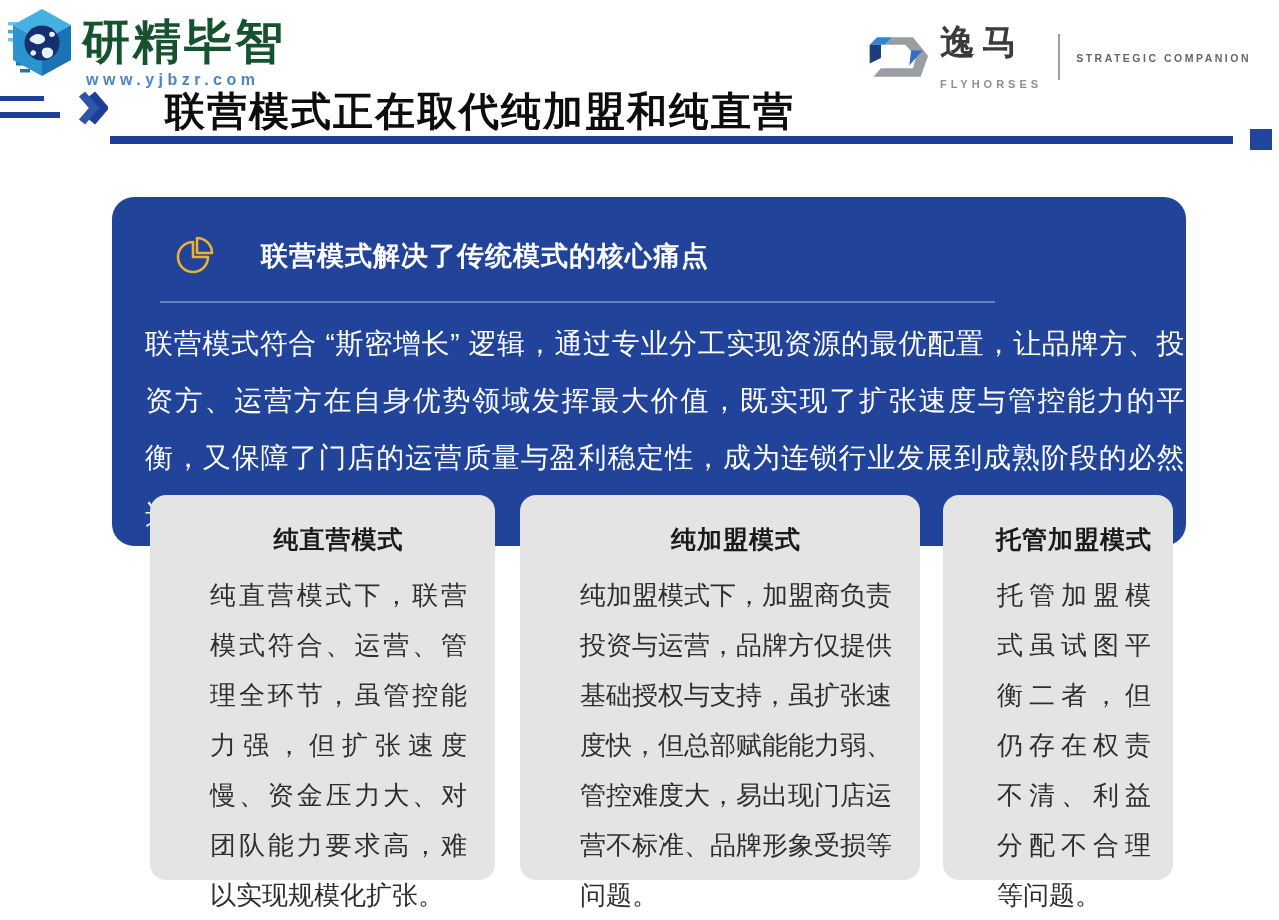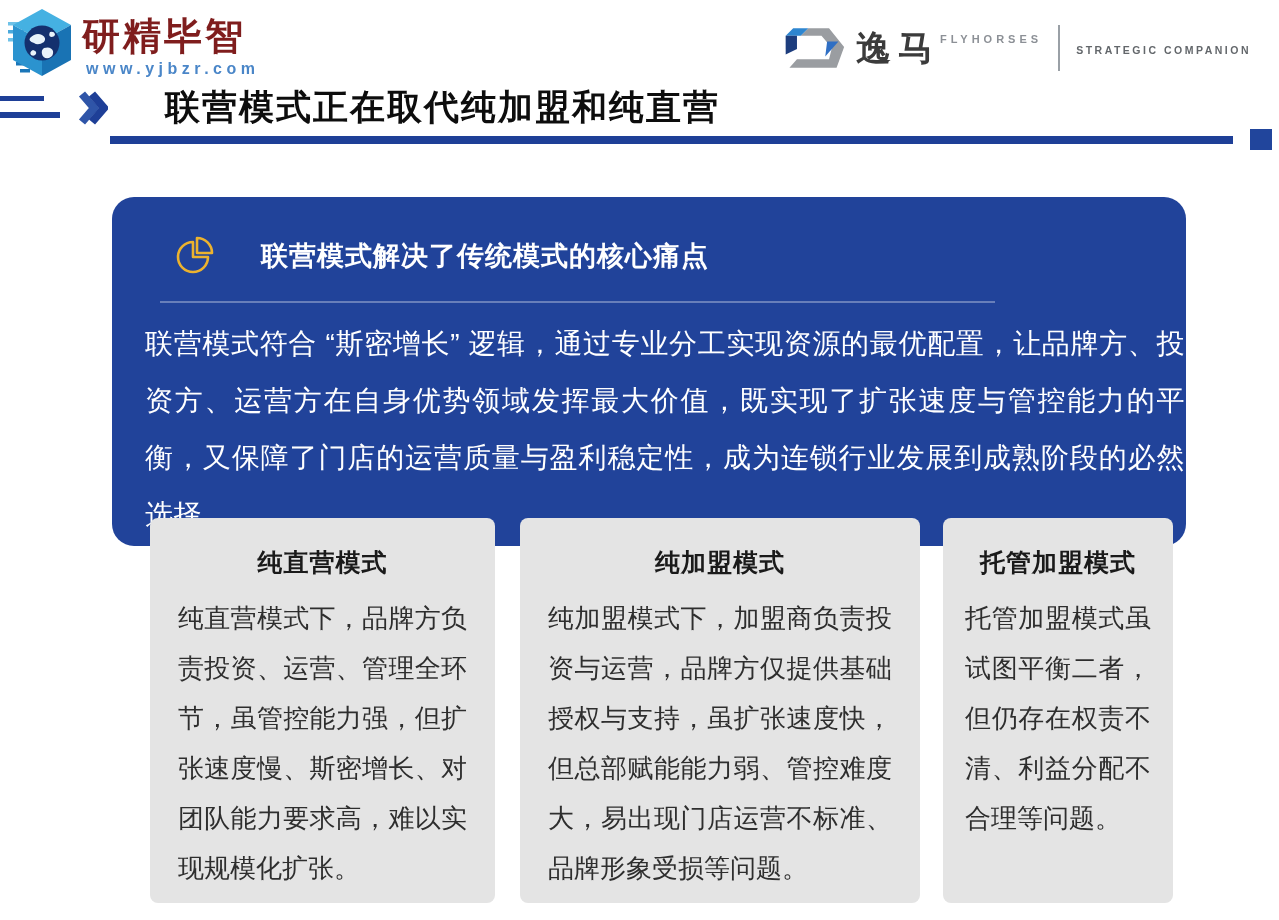--- a/index.html
+++ b/index.html
@@ -4,51 +4,51 @@
 <style>
   * { margin:0; padding:0; box-sizing:border-box; }
   html,body { background:#fff; }
   body { font-family:"Liberation Sans","DejaVu Sans",sans-serif; }
   .stage { position:relative; width:1279px; height:920px; background:#ffffff; overflow:hidden; }
 
   
   .brand-left { position:absolute; left:8px; top:6px; display:flex; align-items:flex-start; }
   .brand-left .mark { width:68px; height:74px; }
   .bl-text { margin-left:6px; padding-top:10px; }
-  .bl-name { font-size:38px; font-weight:900; color:#7f1d1d; letter-spacing:3px; line-height:1.1; }
+  .bl-name { font-size:48px; font-weight:900; color:#14532d; letter-spacing:3px; line-height:1.1; }
   .bl-url  { font-size:16px; font-weight:bold; color:#4a86c8; letter-spacing:4.5px; margin-top:2px; padding-left:4px; }
 
   
   .brand-right { position:absolute; right:28px; top:24px; display:flex; align-items:center; }
   .br-mark { width:66px; height:48px; margin-right:10px; }
-  .br-col { display:flex; flex-direction:row; justify-content:center; }
+  .br-col { display:flex; flex-direction:column; justify-content:center; }
   .br-cn { font-size:35px; font-weight:900; color:#3b3b3b; letter-spacing:7px; line-height:1.05; white-space:nowrap; }
-  .br-en { font-size:11px; font-weight:bold; color:#8c9096; letter-spacing:4px; margin-top:3px; white-space:nowrap; }
+  .br-en { font-size:11px; font-weight:bold; color:#8c9096; letter-spacing:4px; margin-top:17px; white-space:nowrap; }
   .br-divider { width:2px; height:46px; background:#9aa0a6; margin:0 16px; }
   .br-en2 { font-size:10.5px; font-weight:bold; color:#63676b; letter-spacing:2.5px; margin-top:3px; white-space:nowrap; }
 
   
   .deco-bars { position:absolute; left:0; top:94px; width:70px; height:30px; }
   .deco-bar1 { position:absolute; left:0; top:2px; width:44px; height:5px; background:#1e3f97; }
   .deco-bar2 { position:absolute; left:0; top:18px; width:60px; height:6px; background:#1e3f97; }
   .chevrons { position:absolute; left:78px; top:88px; width:30px; height:40px; }
-  .page-title { position:absolute; left:165px; top:84px; font-size:35px; font-weight:900; color:#0d0d0d; letter-spacing:2px; white-space:nowrap; }
+  .page-title { position:absolute; left:165px; top:84px; font-size:40px; font-weight:900; color:#0d0d0d; letter-spacing:2px; white-space:nowrap; }
   .title-rule { position:absolute; left:110px; top:136px; width:1123px; height:8px; background:#1e3f97; }
   .title-rule-sq { position:absolute; left:1250px; top:129px; width:22px; height:21px; background:#21459c; }
 
   
   .highlight { position:absolute; left:112px; top:197px; width:1074px; height:349px; background:#21439a; border-radius:22px; }
   .hl-head { position:absolute; left:60px; top:38px; display:flex; align-items:center; }
   .hl-pie { width:42px; height:42px; }
   .hl-title { margin-left:47px; font-size:27px; font-weight:bold; color:#ffffff; letter-spacing:1px; white-space:nowrap; }
   .hl-divider { position:absolute; left:48px; top:104px; width:835px; height:2px; background:rgba(255,255,255,0.32); }
   .hl-body { position:absolute; left:33px; top:118px; width:1040px; font-size:28px; line-height:57px; color:#ffffff; text-align:justify; letter-spacing:0.5px; }
 
   
-  .mode-card { position:absolute; top:518px; height:385px; background:#e4e4e4; border-radius:8px; }
+  .mode-card { position:absolute; top:495px; height:385px; background:#e4e4e4; border-radius:16px;padding-left:32px; }
   .mode-card h3 { text-align:center; font-size:25px; font-weight:900; color:#1a1a1a; margin-top:28px; letter-spacing:1px; }
   .mode-card p { font-size:26px; line-height:50px; color:#2e2e2e; text-align:justify; margin-top:14px; }
   .mc-1 { left:150px; width:345px; } .mc-1 p { padding:0 28px; }
   .mc-2 { left:520px; width:400px; } .mc-2 p { padding:0 28px; }
   .mc-3 { left:943px; width:230px; } .mc-3 p { padding:0 22px; }
 </style>
 </head>
 <body>
 
 <div class="stage">
@@ -111,21 +111,21 @@
         <path d="M25 18 L25 3 A15 15 0 0 1 40 18 Z" fill="none" stroke="#ecb22e" stroke-width="2.6" stroke-linejoin="round"></path>
       </svg>
       <h2 class="hl-title">联营模式解决了传统模式的核心痛点</h2>
     </div>
     <div class="hl-divider"></div>
     <p class="hl-body">联营模式符合 “斯密增长” 逻辑，通过专业分工实现资源的最优配置，让品牌方、投资方、运营方在自身优势领域发挥最大价值，既实现了扩张速度与管控能力的平衡，又保障了门店的运营质量与盈利稳定性，成为连锁行业发展到成熟阶段的必然选择。</p>
   </section>
 
   <article class="mode-card mc-1">
     <h3>纯直营模式</h3>
-    <p>纯直营模式下，品牌方负责投资、运营、管理全环节，虽管控能力强，但扩张速度慢、斯密增长、对团队能力要求高，难以实现规模化扩张。</p>
+    <p>纯直营模式下，联营模式符合、运营、管理全环节，虽管控能力强，但扩张速度慢、资金压力大、对团队能力要求高，难以实现规模化扩张。</p>
   </article>
   <article class="mode-card mc-3">
     <h3>托管加盟模式</h3>
     <p>托管加盟模式虽试图平衡二者，但仍存在权责不清、利益分配不合理等问题。</p>
   </article>
   <article class="mode-card mc-2">
     <h3>纯加盟模式</h3>
     <p>纯加盟模式下，加盟商负责投资与运营，品牌方仅提供基础授权与支持，虽扩张速度快，但总部赋能能力弱、管控难度大，易出现门店运营不标准、品牌形象受损等问题。</p>
   </article>
 

